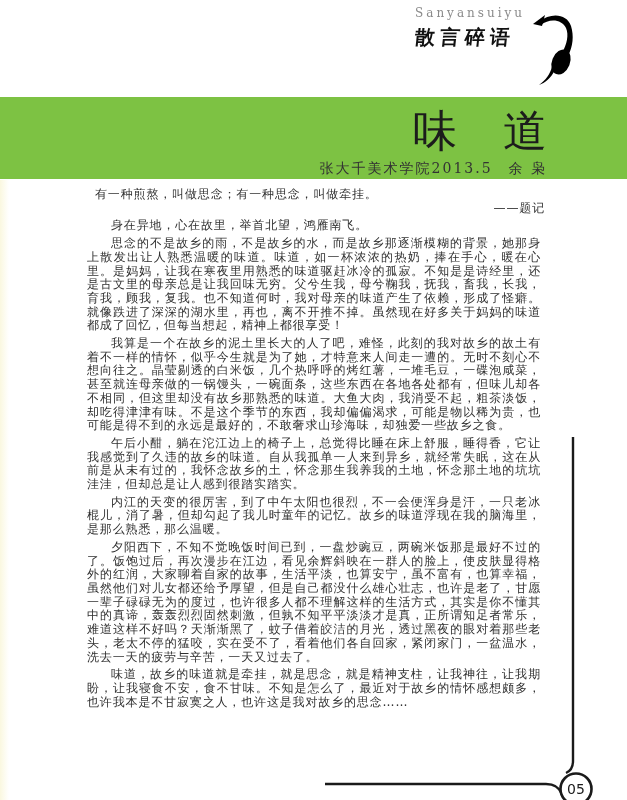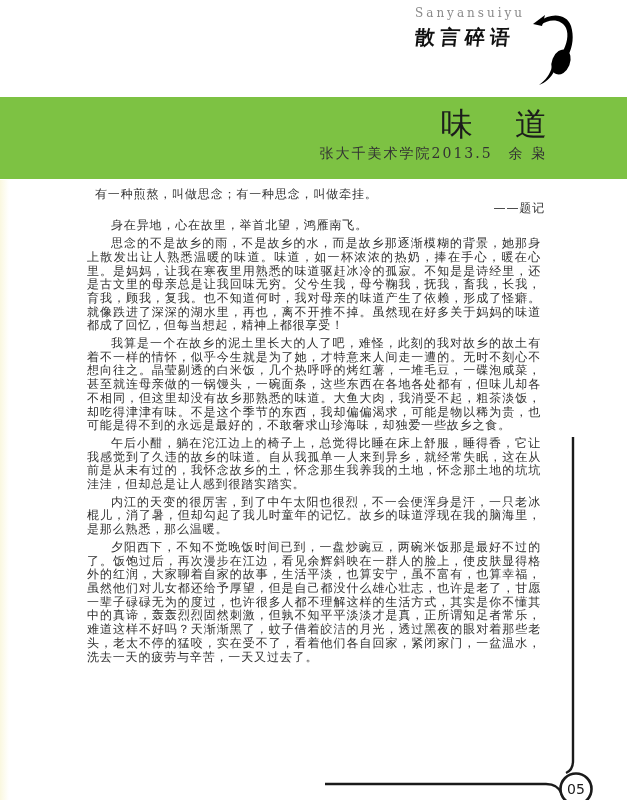--- a/index.html
+++ b/index.html
@@ -25,21 +25,21 @@
     letter-spacing:5px;white-space:nowrap;
     transform:skewX(-6deg);
   }
   .swan{position:absolute;top:6px;right:-6px;width:52px;height:74px;}
   
   .title-band{
     position:absolute;left:0;top:97px;width:627px;height:82px;
     box-sizing:border-box;padding:8px 80px 0 0;text-align:right;
   }
   .article-title{
-    font-size:32px;color:#1c1c1c;letter-spacing:16px;margin-right:-16px;
+    font-size:44px;color:#1c1c1c;letter-spacing:16px;margin-right:-16px;
     font-weight:400;white-space:nowrap;line-height:1.2;
   }
   .article-byline{
     margin-top:2px;font-size:14px;color:#333;letter-spacing:2px;white-space:nowrap;
   }
   
   .article{
     position:absolute;left:83px;top:188px;width:462px;
     font-size:12px;line-height:13.7px;letter-spacing:0.85px;color:#303030;
     text-align:justify;
@@ -82,20 +82,21 @@
 <div class="article">
   <div class="epigraph">有一种煎熬，叫做思念；有一种思念，叫做牵挂。</div>
   <div class="epigraph-attr">——题记</div>
   <div id="article-body">
       <p>身在异地，心在故里，举首北望，鸿雁南飞。</p>
       <p>思念的不是故乡的雨，不是故乡的水，而是故乡那逐渐模糊的背景，她那身上散发出让人熟悉温暖的味道。味道，如一杯浓浓的热奶，捧在手心，暖在心里。是妈妈，让我在寒夜里用熟悉的味道驱赶冰冷的孤寂。不知是是诗经里，还是古文里的母亲总是让我回味无穷。父兮生我，母兮鞠我，抚我，畜我，长我，育我，顾我，复我。也不知道何时，我对母亲的味道产生了依赖，形成了怪癖。就像跌进了深深的湖水里，再也，离不开推不掉。虽然现在好多关于妈妈的味道都成了回忆，但每当想起，精神上都很享受！</p>
       <p>我算是一个在故乡的泥土里长大的人了吧，难怪，此刻的我对故乡的故土有着不一样的情怀，似乎今生就是为了她，才特意来人间走一遭的。无时不刻心不想向往之。晶莹剔透的白米饭，几个热呼呼的烤红薯，一堆毛豆，一碟泡咸菜，甚至就连母亲做的一锅馒头，一碗面条，这些东西在各地各处都有，但味儿却各不相同，但这里却没有故乡那熟悉的味道。大鱼大肉，我消受不起，粗茶淡饭，却吃得津津有味。不是这个季节的东西，我却偏偏渴求，可能是物以稀为贵，也可能是得不到的永远是最好的，不敢奢求山珍海味，却独爱一些故乡之食。</p>
       <p>午后小酣，躺在沱江边上的椅子上，总觉得比睡在床上舒服，睡得香，它让我感觉到了久违的故乡的味道。自从我孤单一人来到异乡，就经常失眠，这在从前是从未有过的，我怀念故乡的土，怀念那生我养我的土地，怀念那土地的坑坑洼洼，但却总是让人感到很踏实踏实。</p>
       <p>内江的天变的很厉害，到了中午太阳也很烈，不一会便浑身是汗，一只老冰棍儿，消了暑，但却勾起了我儿时童年的记忆。故乡的味道浮现在我的脑海里，是那么熟悉，那么温暖。</p>
       <p>夕阳西下，不知不觉晚饭时间已到，一盘炒豌豆，两碗米饭那是最好不过的了。饭饱过后，再次漫步在江边，看见余辉斜映在一群人的脸上，使皮肤显得格外的红润，大家聊着自家的故事，生活平淡，也算安宁，虽不富有，也算幸福，虽然他们对儿女都还给予厚望，但是自己都没什么雄心壮志，也许是老了，甘愿一辈子碌碌无为的度过，也许很多人都不理解这样的生活方式，其实是你不懂其中的真谛，轰轰烈烈固然刺激，但孰不知平平淡淡才是真，正所谓知足者常乐，难道这样不好吗？天渐渐黑了，蚊子借着皎洁的月光，透过黑夜的眼对着那些老头，老太不停的猛咬，实在受不了，看着他们各自回家，紧闭家门，一盆温水，洗去一天的疲劳与辛苦，一天又过去了。</p>
+      <p>味道，故乡的味道就是牵挂，就是思念，就是精神支柱，让我神往，让我期盼，让我寝食不安，食不甘味。不知是怎么了，最近对于故乡的情怀感想颇多，也许我本是不甘寂寞之人，也许这是我对故乡的思念……</p>
     </div>
 </div>
 
 <svg class="pagenum-svg" viewBox="0 0 327 380">
   <path d="M273,17 L273,341 Q273,350 266,353" fill="none" stroke="#1a1a1a" stroke-width="2.4"></path>
   <path d="M25,364 L246,364 Q258,364 262,374" fill="none" stroke="#1a1a1a" stroke-width="2.4"></path>
   <circle cx="276" cy="369" r="15.5" fill="#ffffff" stroke="#1a1a1a" stroke-width="2.6"></circle>
   <text class="pagenum-text" x="276" y="374" text-anchor="middle">05</text>
 </svg>
 

